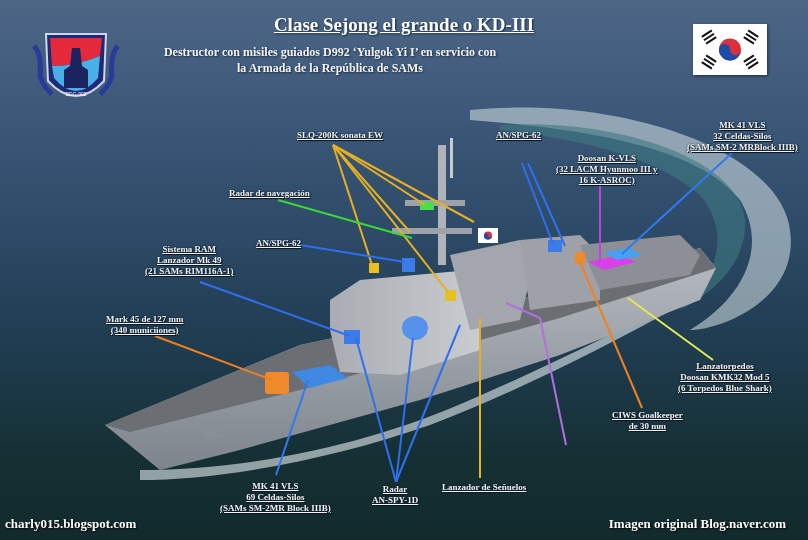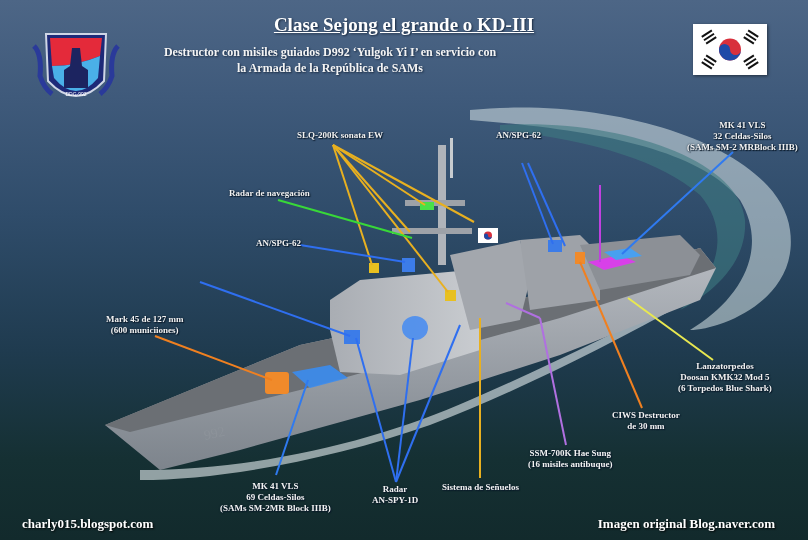--- a/index.html
+++ b/index.html
@@ -1,21 +1,21 @@
 <!DOCTYPE html>
 <html><head>
 <meta charset="utf-8">
 <style>
   html, body { margin:0; padding:0; }
   body { width:808px; height:540px; overflow:hidden; font-family:"Liberation Serif", serif; }
   #scene { position:relative; width:808px; height:540px; overflow:hidden;
     background: linear-gradient(180deg, #4d6686 0%, #3f5a7b 18%, #2f4c6a 40%, #1f3b4f 65%, #153033 85%, #122a2c 100%); }
   svg.overlay { position:absolute; left:0; top:0; }
   .lbl { position:absolute; color:#f2f2f2; font-weight:bold; font-size:9px; line-height:11px; text-align:center;
-    text-shadow:0 0 2px #0b1a2a, 1px 1px 1px #0b1a2a; white-space:nowrap; }
+    text-shadow:0 0 2px #0b1a2a, 1px 1px 1px #0b1a2a; white-space:nowrap;text-decoration:underline; }
   .title { position:absolute; left:0; width:808px; top:14px; text-align:center; color:#fff; font-size:19px;
     font-weight:bold; text-decoration:underline; text-shadow:1px 1px 2px #1a2a40; }
   .subtitle { position:absolute; left:0; width:660px; top:44px; text-align:center; color:#f4f4f4; font-size:12px;
     font-weight:bold; line-height:16px; text-shadow:1px 1px 2px #1a2a40; }
   .footer { position:absolute; bottom:8px; color:#fff; font-size:13px; font-weight:bold; text-shadow:1px 1px 2px #000; }
   .flag { position:absolute; left:693px; top:24px; width:74px; height:51px; background:#fff; box-shadow:1px 1px 3px rgba(0,0,0,.5); }
 </style>
 </head>
 <body>
 
@@ -158,50 +158,56 @@
     </div>
   <div class="lbl" style="left:229px;top:188px">
       <div>Radar de navegación</div>
     </div>
   <div class="lbl" style="left:256px;top:238px">
       <div>AN/SPG-62</div>
     </div>
   <div class="lbl" style="left:496px;top:130px">
       <div>AN/SPG-62</div>
     </div>
+  <div class="lbl" style="left:145px;top:244px">
+    <div>Sistema RAM</div>
+      <div>Lanzador Mk 49</div>
+      <div>(21 SAMs RIM116A-1)</div>
+    </div>
   <div class="lbl" style="left:106px;top:314px">
     <div>Mark 45 de 127 mm</div>
-      <div>(600 municiiones)</div>
+      <div>(340 municiiones)</div>
     </div>
   <div class="lbl" style="left:220px;top:481px">
     <div>MK 41 VLS</div>
       <div>69 Celdas-Silos</div>
       <div>(SAMs SM-2MR Block IIIB)</div>
     </div>
   <div class="lbl" style="left:372px;top:484px">
     <div>Radar</div>
       <div>AN-SPY-1D</div>
     </div>
   <div class="lbl" style="left:442px;top:482px">
-      <div>Sistema de Señuelos</div>
-    </div>
-  <div class="lbl" style="left:528px;top:448px">
-    <div>SSM-700K Hae Sung</div>
-      <div>(16 misiles antibuque)</div>
+      <div>Lanzador de Señuelos</div>
     </div>
   <div class="lbl" style="left:612px;top:410px">
-    <div>CIWS Destructor</div>
+    <div>CIWS Goalkeeper</div>
       <div>de 30 mm</div>
     </div>
   <div class="lbl" style="left:678px;top:361px">
     <div>Lanzatorpedos</div>
       <div>Doosan KMK32 Mod 5</div>
       <div>(6 Torpedos Blue Shark)</div>
     </div>
+  <div class="lbl" style="left:556px;top:153px">
+    <div>Doosan K-VLS</div>
+      <div>(32 LACM Hyunmoo III y</div>
+      <div>16 K-ASROC)</div>
+    </div>
   <div class="lbl" style="left:687px;top:120px">
     <div>MK 41 VLS</div>
       <div>32 Celdas-Silos</div>
       <div>(SAMs SM-2 MRBlock IIIB)</div>
     </div>
 
-  <div class="footer" style="left:22px">charly015.blogspot.com</div>
-  <div class="footer" style="right:33px">Imagen original Blog.naver.com</div>
+  <div class="footer" style="left:5px">charly015.blogspot.com</div>
+  <div class="footer" style="right:22px">Imagen original Blog.naver.com</div>
 </div>
 
 </body></html>

